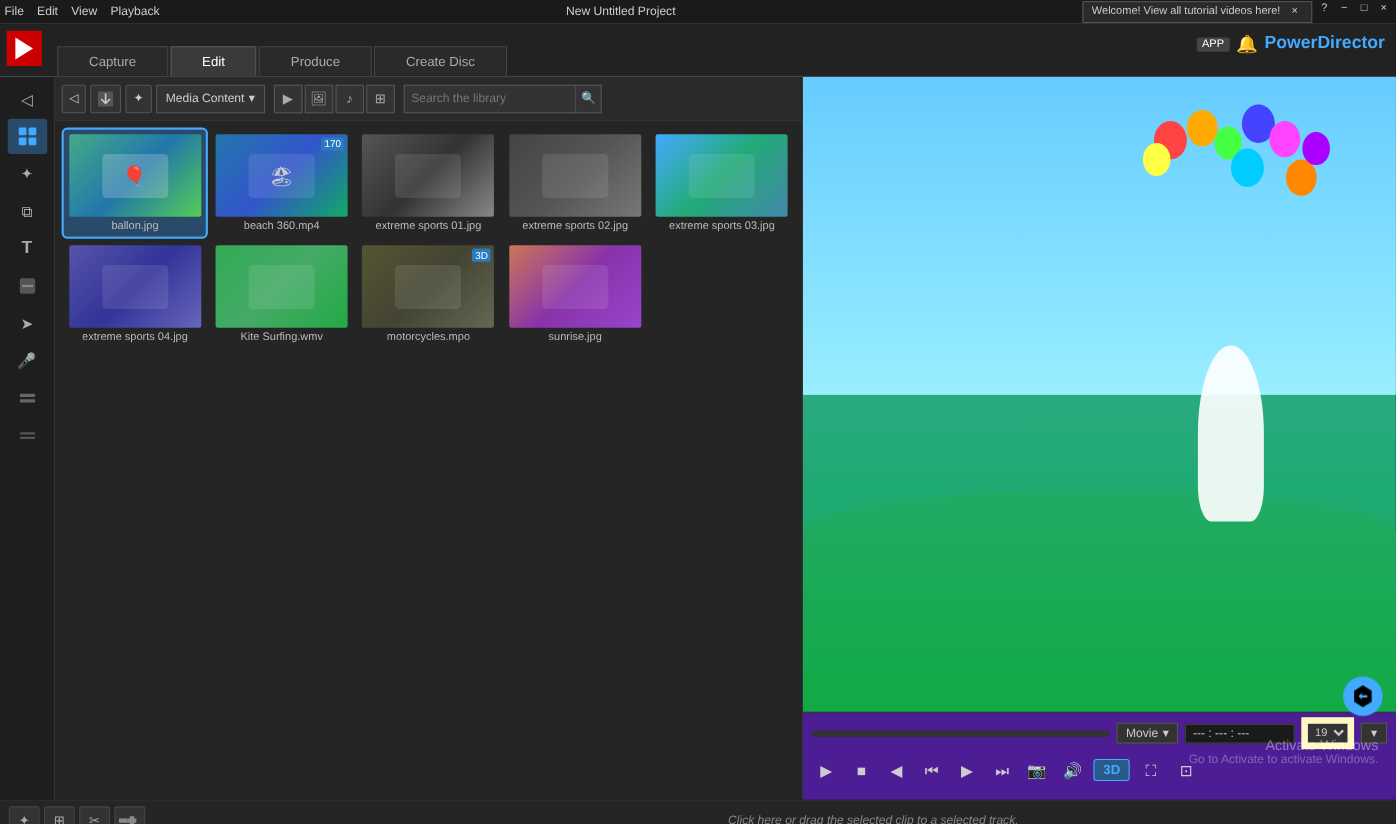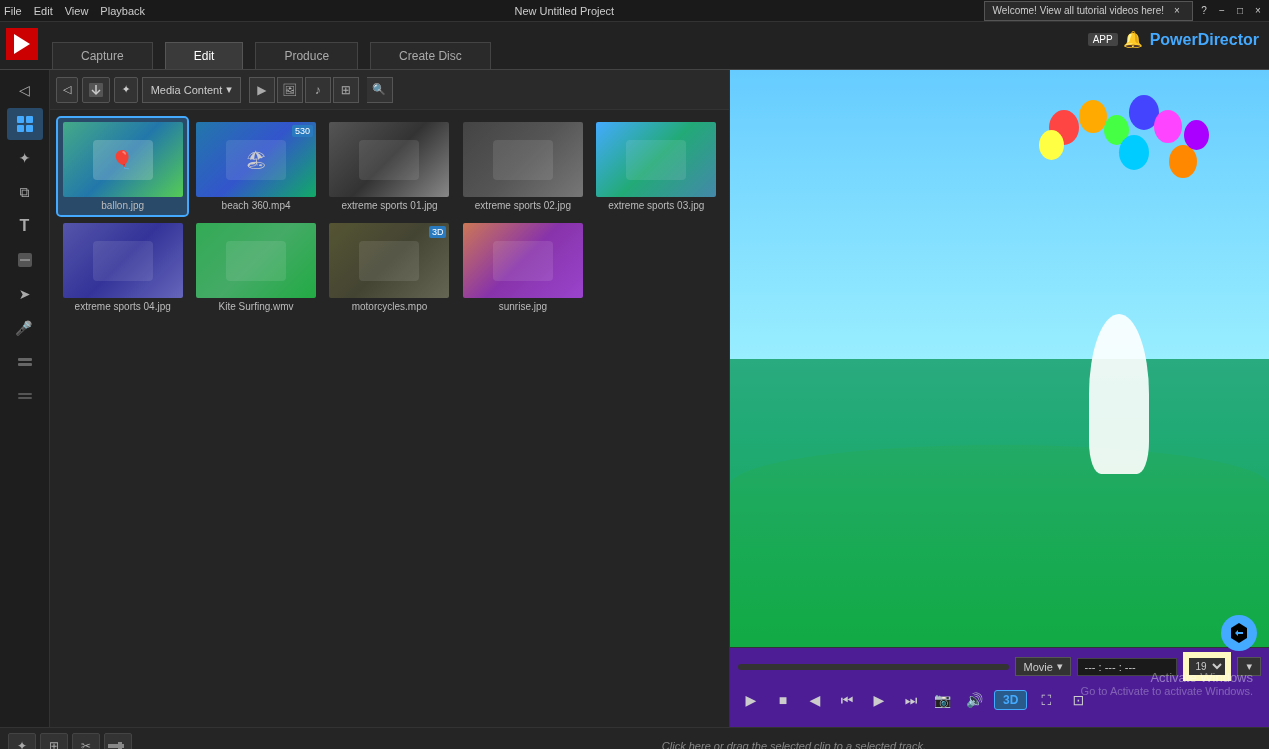--- a/index.html
+++ b/index.html
@@ -3,29 +3,29 @@
   <meta charset="utf-8">
   <style>
     * { margin: 0; padding: 0; box-sizing: border-box; }
     body { width: 1269px; height: 749px; background: #1a1a1a; font-family: 'Segoe UI', Arial, sans-serif; font-size: 11px; color: #ccc; overflow: hidden; }
 
     
     #titlebar { height: 22px; background: #1a1a1a; display: flex; align-items: center; justify-content: space-between; padding: 0 4px; border-bottom: 1px solid #333; }
     #titlebar-left { display: flex; gap: 12px; font-size: 11px; color: #ccc; }
     #titlebar-left span { cursor: pointer; }
     #titlebar-center { font-size: 11px; color: #ccc; }
-    #titlebar-right { display: flex; align-items: center; gap: 4px; }
+    #titlebar-right { display: flex; gap: 4px; }
     .tutorial-bar { background: #2a2a2a; border: 1px solid #555; padding: 2px 8px; font-size: 10px; color: #ccc; display: flex; align-items: center; gap: 6px; }
     .title-btn { width: 14px; height: 14px; display: flex; align-items: center; justify-content: center; cursor: pointer; font-size: 10px; color: #ccc; }
 
     
     #main-nav { height: 48px; background: #222; display: flex; align-items: flex-end; padding: 0 8px; border-bottom: 1px solid #444; position: relative; }
     #app-logo { position: absolute; left: 6px; top: 6px; width: 32px; height: 32px; background: #c00; display: flex; align-items: center; justify-content: center; color: #fff; font-weight: bold; font-size: 14px; }
     .nav-tabs { display: flex; margin-left: 44px; }
-    .nav-tab { padding: 6px 28px; font-size: 12px; cursor: pointer; color: #aaa; background: #2a2a2a; border: 1px solid #444; border-bottom: none; margin-right: 12px; }
+    .nav-tab { padding: 6px 28px; font-size: 12px; cursor: pointer; color: #aaa; background: #2a2a2a; border: 1px solid #444; border-bottom: none; margin-right: 2px; }
     .nav-tab.active { background: #3a3a3a; color: #fff; border-color: #555; }
     #powerdirector-logo { position: absolute; right: 10px; top: 8px; display: flex; align-items: center; gap: 6px; text-align: right; }
     #powerdirector-logo .app-badge { background: #444; color: #fff; padding: 1px 5px; font-size: 10px; border-radius: 2px; }
     #powerdirector-logo .bell-icon { color: #4af; font-size: 16px; }
     #powerdirector-logo .logo-text { color: #4af; font-size: 16px; font-weight: bold; }
 
     
     #main-content { display: flex; height: calc(749px - 70px - 22px); }
 
     
@@ -186,37 +186,38 @@
         <span>Media Content</span>
         <span>▾</span>
       </div>
       <div class="view-btns">
         <div class="view-btn">▶</div>
         <div class="view-btn">🖼</div>
         <div class="view-btn">♪</div>
         <div class="view-btn">⊞</div>
       </div>
       <div id="search-box">
+        <input type="text" placeholder="Search the library" style="">
         <div class="search-icon">🔍</div>
       </div>
     </div>
 
     <div id="media-grid-container">
       <div id="media-grid">
       <div class="media-item selected">
             <div class="media-thumb thumb-ballon">
               <div style="width: 100%; height: 100%; display: flex; align-items: center; justify-content: center;">
                 <div style="width:60px;height:40px;background:rgba(255,255,255,0.2);border-radius:4px;display:flex;align-items:center;justify-content:center;font-size:18px;">🎈</div>
               </div>
             </div>
             <div class="media-label">ballon.jpg</div>
           </div>
           <div class="media-item">
             <div class="media-thumb thumb-beach">
-              <div class="badge blue">530</div>
+              <div class="badge blue">170</div>
               <div style="width: 100%; height: 100%; display: flex; align-items: center; justify-content: center;">
                 <div style="width:60px;height:40px;background:rgba(255,255,255,0.1);border-radius:4px;display:flex;align-items:center;justify-content:center;font-size:18px;">🏖</div>
               </div>
             </div>
             <div class="media-label">beach 360.mp4</div>
           </div>
           <div class="media-item">
             <div class="media-thumb thumb-extreme1">
               <div style="width: 100%; height: 100%; display: flex; align-items: center; justify-content: center;">
                 <div style="width:60px;height:40px;background:rgba(255,255,255,0.1);border-radius:4px;"></div>

